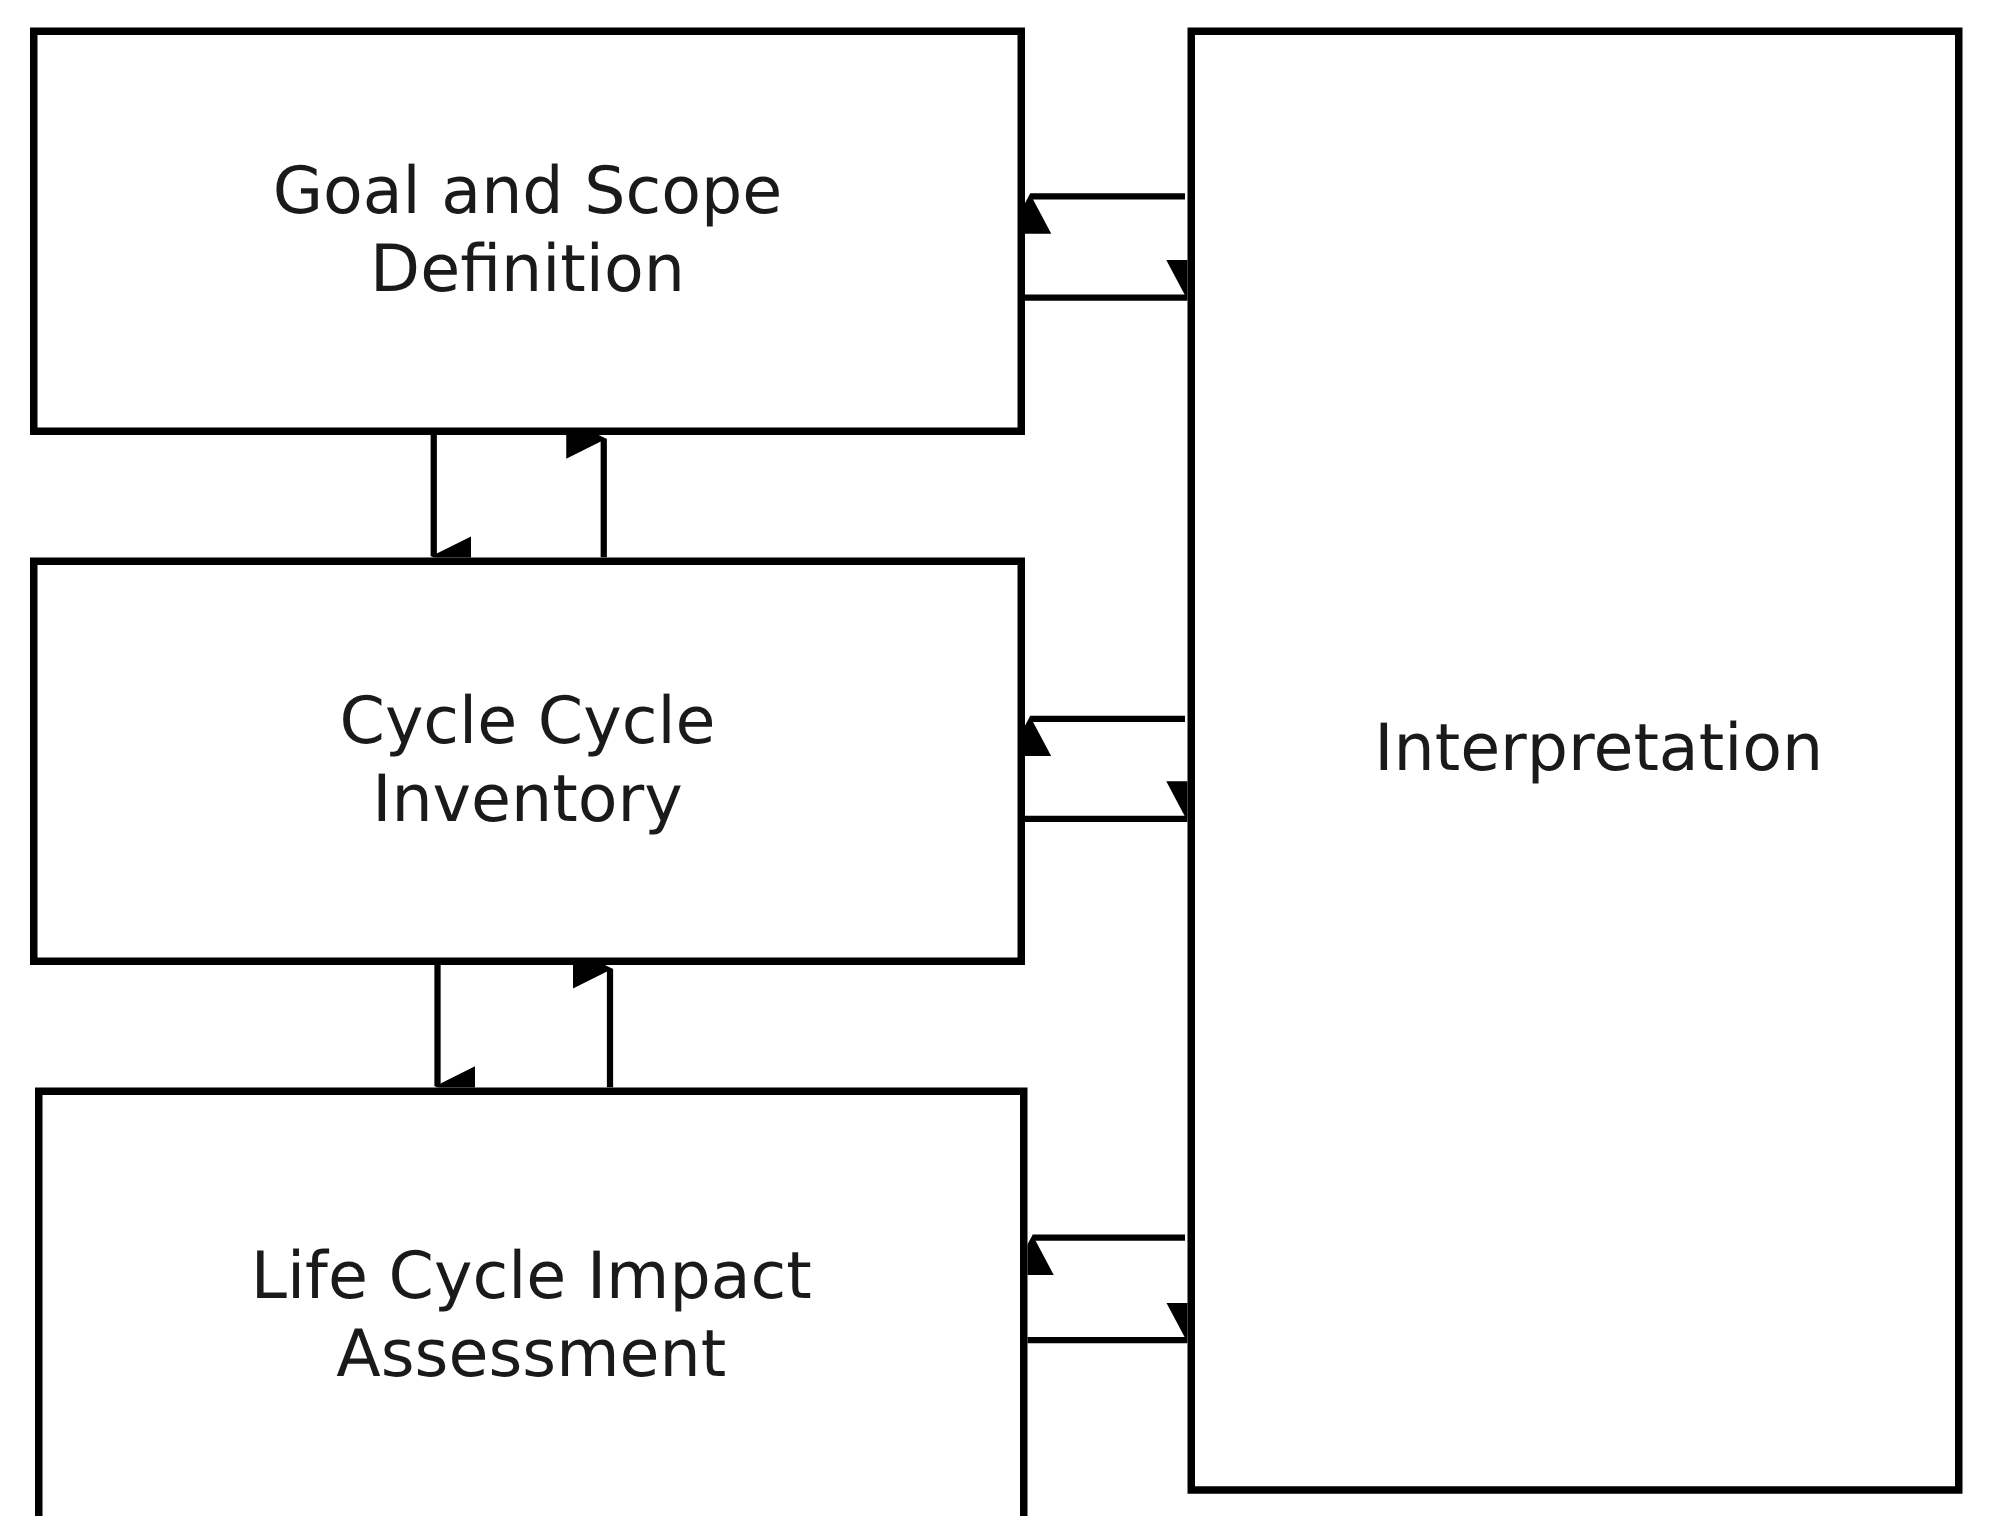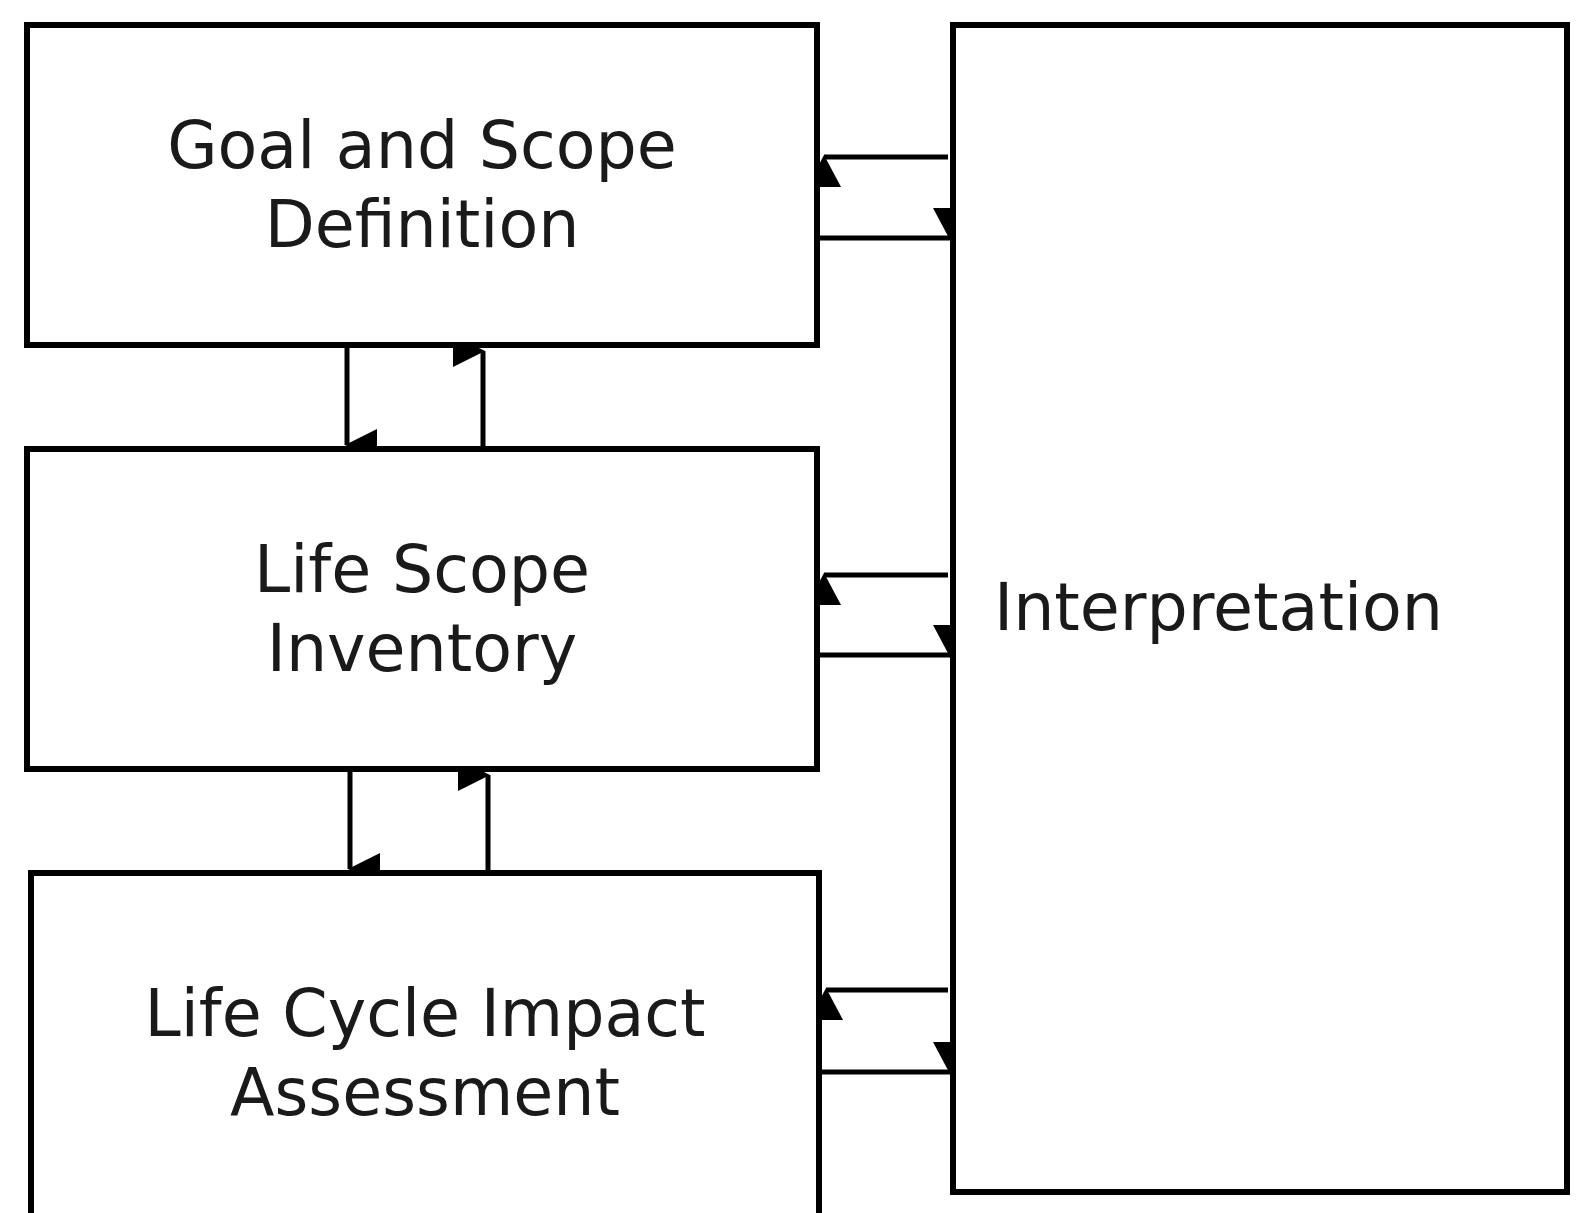--- a/index.html
+++ b/index.html
@@ -19,34 +19,34 @@
     position: absolute;
     box-sizing: border-box;
     border: 6px solid #000000;
     background: #ffffff;
     display: flex;
     align-items: center;
     justify-content: center;
     text-align: center;
   }
   .node-label {
-    font-size: 65px;
+    font-size: 52px;
     line-height: 1.22;
     color: #1a1a1a;
     font-weight: 400;
     letter-spacing: 0px;
     white-space: pre-line;
   }
   
   #box-goal   { left: 24px;  top: 22px;   width: 796px; height: 326px; }
   #box-lci    { left: 24px;  top: 446px;  width: 796px; height: 326px; }
   #box-lcia   { left: 28px;  top: 870px;  width: 794px; height: 366px; }
   
   #box-interp { left: 950px; top: 22px;   width: 620px; height: 1173px;
-                align-items: flex-start; justify-content: flex-start; }
+                align-items: flex-start; justify-content: center; }
   #box-interp .node-label {
     margin-top: 540px;
     margin-left: 38px;
   }
 
   
   #connectors {
     position: absolute;
     left: 0; top: 0;
     width: 1591px;
@@ -92,21 +92,21 @@
 
     <line x1="814" y1="1072" x2="950" y2="1072" stroke="#000000" stroke-width="5" marker-end="url(#arrowSide)"></line>
   </svg>
 
   <div class="node-box" id="box-goal">
     <span class="node-label">Goal and Scope
 Definition</span>
   </div>
 
   <div class="node-box" id="box-lci">
-    <span class="node-label">Life Scope
+    <span class="node-label">Cycle Cycle
 Inventory</span>
   </div>
 
   <div class="node-box" id="box-lcia">
     <span class="node-label">Life Cycle Impact
 Assessment</span>
   </div>
 
   <div class="node-box" id="box-interp">
     <span class="node-label">Interpretation</span>

